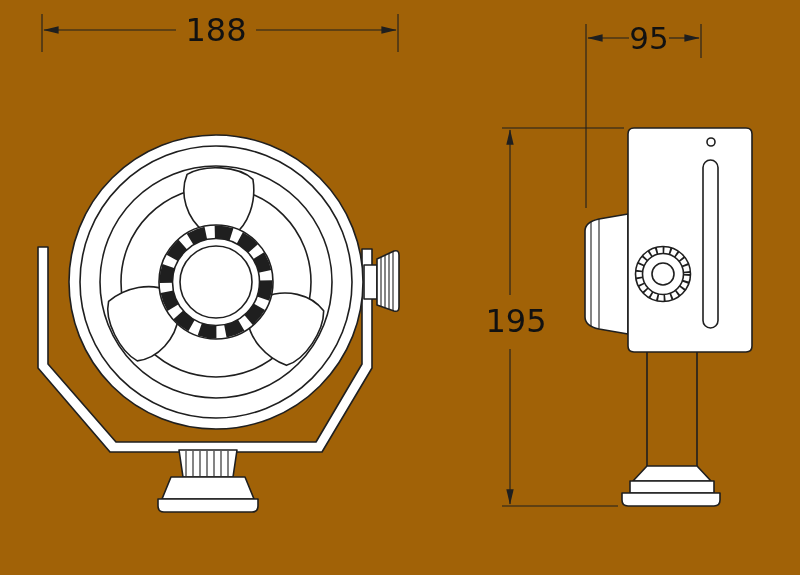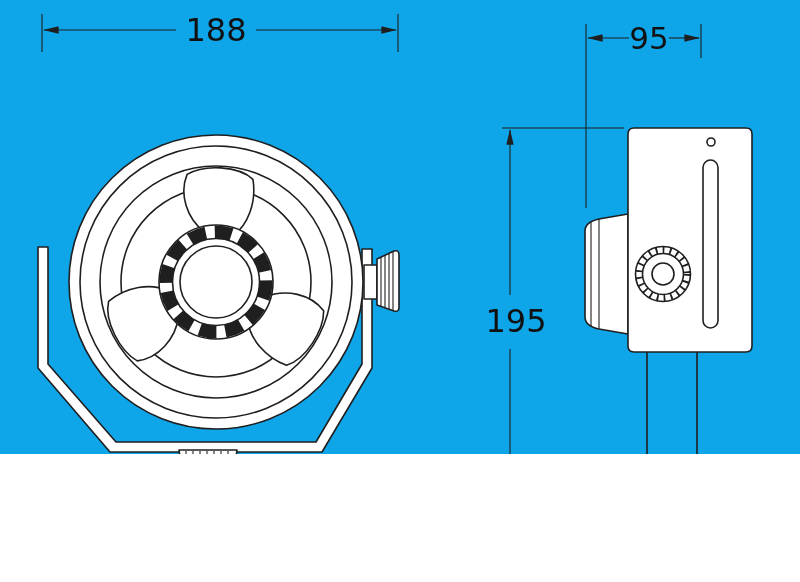--- a/index.html
+++ b/index.html
@@ -2,22 +2,22 @@
 <html><head>
 <meta charset="utf-8">
 <style>
   html, body {
     margin: 0;
     padding: 0;
     background: #ffffff;
   }
   .canvas {
     width: 800px;
-    height: 454px;
-    background: #0ea5e9;
+    height: 575px;
+    background: #a16207;
     position: relative;
     overflow: hidden;
   }
   svg { display: block; }
   text.dim-label {
     font-family: "DejaVu Sans", "Liberation Sans", sans-serif;
     fill: #111111;
   }
 </style>
 </head>

